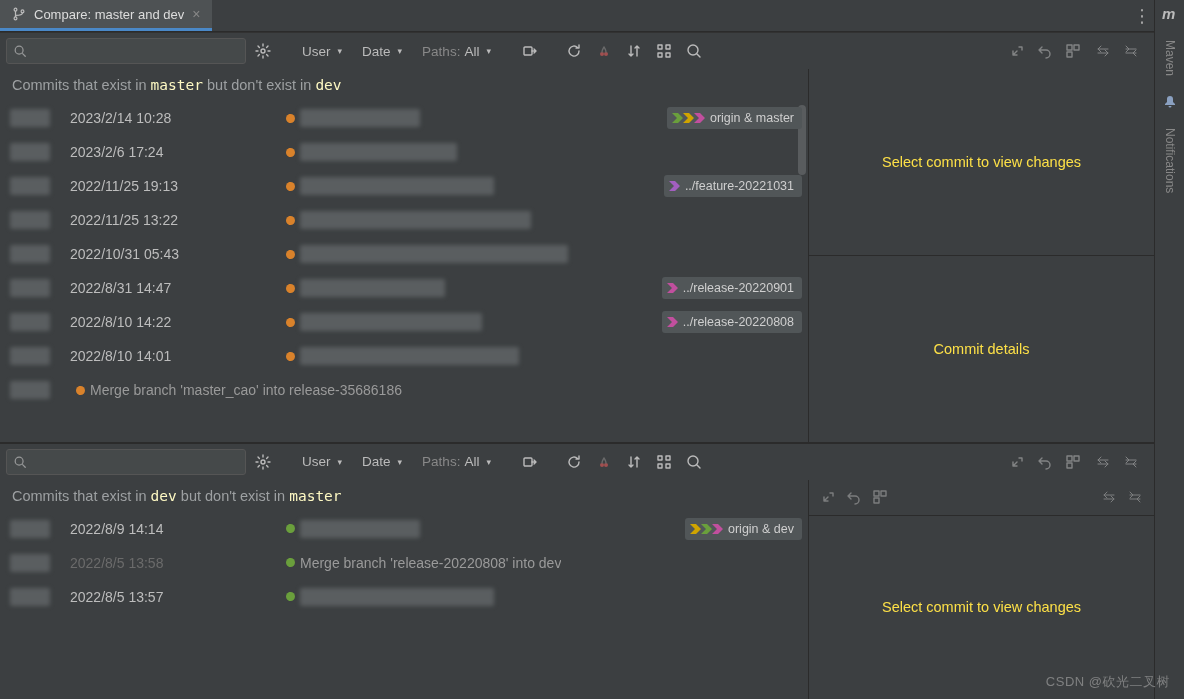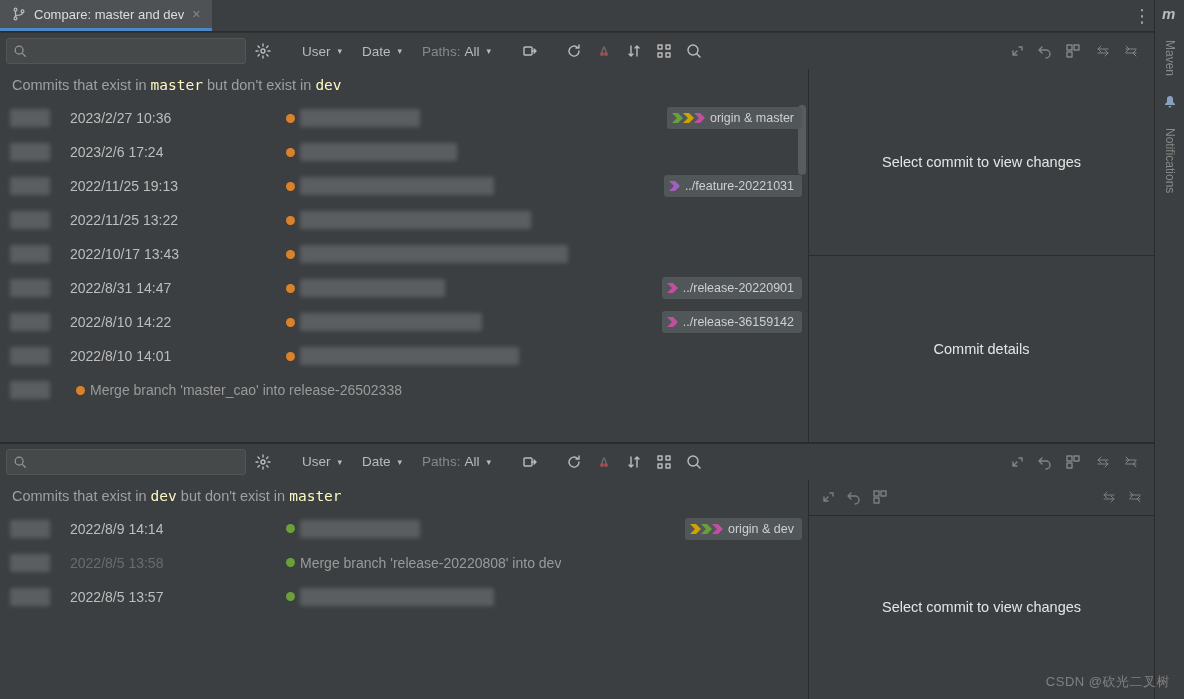--- a/index.html
+++ b/index.html
@@ -26,21 +26,21 @@
 .tbtn { display:flex; align-items:center; justify-content:center; min-width:26px; height:26px; padding:0 4px; color:#bbb; cursor:pointer; border-radius:3px; }
 .tbtn.txt { padding:0 8px; font-size:13.5px; gap:4px; white-space:nowrap; }
 .tbtn .caret { font-size:9px; margin-left:3px; }
 .tgap { width:10px; }
 .rtools { margin-left:auto; display:flex; align-items:center; gap:2px; padding-right:4px; }
 .rtools .tbtn { opacity:.55; }
 
 .panel-body { flex:1; display:flex; min-height:0; }
 .log-area { flex:1; min-width:0; display:flex; flex-direction:column; border-right:1px solid #2b2b2b; }
 .details { width: 345px; display:flex; flex-direction:column; background:#3c3f41; }
-.det-section { flex:1; display:flex; align-items:center; justify-content:center; color:#e5e5e5; font-size:14.5px; border-bottom:1px solid #2b2b2b; }
+.det-section { flex:1; display:flex; align-items:center; justify-content:center; color:#fde047; font-size:14.5px; border-bottom:1px solid #2b2b2b; }
 .det-tools { height:36px; display:flex; align-items:center; padding:0 6px; border-bottom:1px solid #2b2b2b; }
 
 .caption { padding: 8px 12px; font-size: 14.5px; color:#9da0a2; }
 .caption code { font-family: Consolas, monospace; color:#fef9c3; }
 
 .log-list { flex:1; overflow-y:auto; position:relative; }
 .row { display:flex; align-items:center; height:34px; font-size:14px; position:relative; padding-left:10px; }
 .row.dim { color:#6b6b6b; }
 .row .redacted { height:18px; background:#5a5e60; filter:blur(2px); border-radius:2px; }
 .col-author { width:60px; display:flex; align-items:center; }
@@ -188,21 +188,21 @@
         <div class="log-area">
           <div class="caption">
             <span>Commits that exist in </span><code>master</code><span> but don't exist in </span><code>dev</code>
           </div>
           <div class="log-list" id="log-top">
             <div class="scrollbar-fake"></div>
           <div class="row">
       <div class="col-author">
                   <span class="redacted" style="width:40px"></span>
                 </div>
-      <div class="col-date">2023/2/27 10:36</div>
+      <div class="col-date">2023/2/14 10:28</div>
       <div class="col-graph">
                   <div class="line "></div>
                   <div class="node "></div>
                 </div>
       <div class="col-msg">
                   <span class="redacted" style="width:120px"></span>
                   <span class="ref">
                     <svg style="margin-left:0px" viewBox="0 0 14 14">
                       <path d="M1 2h6l5 5-5 5H1l5-5z" fill="#6a9f3c"></path>
                     </svg>
@@ -258,21 +258,21 @@
                   <div class="node "></div>
                 </div>
       <div class="col-msg">
                   <span class="redacted" style="width:231px"></span>
                 </div>
               </div>
               <div class="row">
       <div class="col-author">
                   <span class="redacted" style="width:40px"></span>
                 </div>
-      <div class="col-date">2022/10/17 13:43</div>
+      <div class="col-date">2022/10/31 05:43</div>
       <div class="col-graph">
                   <div class="line "></div>
                   <div class="node "></div>
                 </div>
       <div class="col-msg">
                   <span class="redacted" style="width:268px"></span>
                 </div>
               </div>
               <div class="row">
       <div class="col-author">
@@ -301,21 +301,21 @@
       <div class="col-graph">
                   <div class="line "></div>
                   <div class="node "></div>
                 </div>
       <div class="col-msg">
                   <span class="redacted" style="width:182px"></span>
                   <span class="ref">
                     <svg style="margin-left:0px" viewBox="0 0 14 14">
                       <path d="M1 2h6l5 5-5 5H1l5-5z" fill="#c14f9e"></path>
                     </svg>
-                    <span>../release-36159142</span>
+                    <span>../release-20220808</span>
                   </span>
                 </div>
               </div>
               <div class="row">
       <div class="col-author">
                   <span class="redacted" style="width:40px"></span>
                 </div>
       <div class="col-date">2022/8/10 14:01</div>
       <div class="col-graph">
                   <div class="line "></div>
@@ -327,21 +327,21 @@
               </div>
               <div class="row dim">
       <div class="col-author">
                   <span class="redacted" style="width:40px"></span>
                 </div>
       <div class="col-graph">
                   <div class="line "></div>
                   <div class="node "></div>
                 </div>
       <div class="col-msg">
-                  <span class="msg-text">Merge branch 'master_cao' into release-26502338</span>
+                  <span class="msg-text">Merge branch 'master_cao' into release-35686186</span>
                 </div>
               </div>
             </div>
         </div>
         <div class="details">
           <div class="det-section">Select commit to view changes</div>
           <div class="det-section" style="border-bottom:none">Commit details</div>
         </div>
       </div>
     </div>

